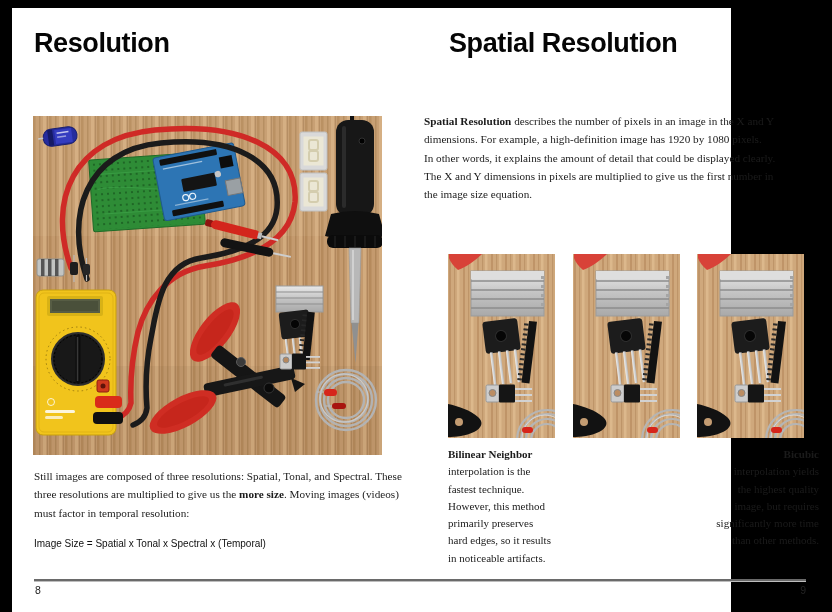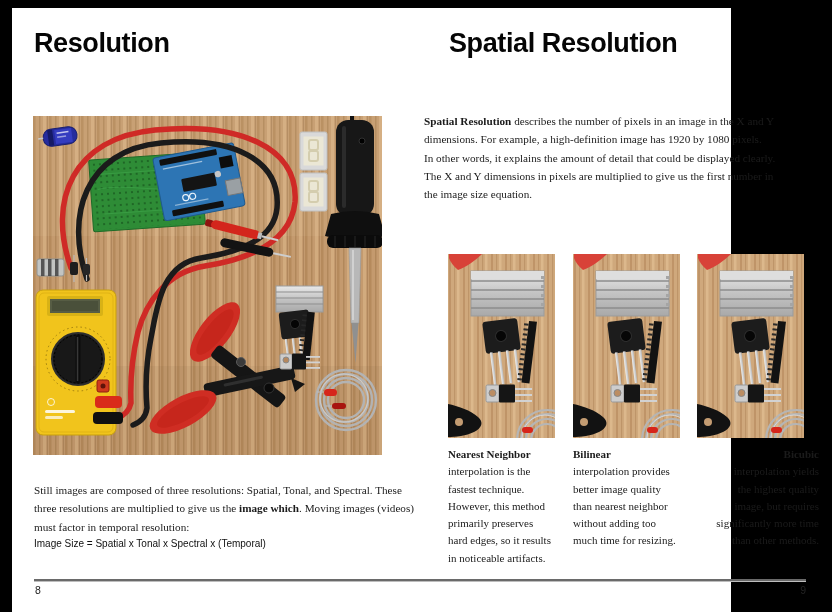--- a/index.html
+++ b/index.html
@@ -9,21 +9,21 @@
 
   .page-title{position:absolute;top:20px;margin:0;font-family:"Liberation Sans",sans-serif;
               font-weight:bold;font-size:27px;line-height:30px;letter-spacing:-0.4px;color:#050505;}
   #left-title{left:22px;}
   #right-title{left:437px;}
 
   .bodytext{position:absolute;white-space:pre-line;color:#1b1b1b;
             font-size:11.2px;line-height:18.3px;font-family:"Liberation Serif",serif;}
   .bodytext b{font-weight:bold;}
 
-  #intro{left:22px;top:462px;width:390px;}
+  #intro{left:22px;top:448px;width:390px;}
   #para1{left:412px;top:93px;width:380px;}
   #para2{left:437px;top:188px;width:380px;}
 
   #formula{position:absolute;left:22px;top:530px;font-family:"Liberation Sans",sans-serif;
            font-size:10px;color:#111;letter-spacing:0;}
 
   .photo-frame{position:absolute;left:21px;top:108px;width:349px;height:339px;}
   .thumb{position:absolute;top:246px;width:107px;height:184px;}
   #thumb1{left:436px;} #thumb2{left:561px;} #thumb3{left:685px;}
 
@@ -311,21 +311,21 @@
       </g>
       <g>
         <line x1="284" y1="276" x2="292" y2="276" stroke="#bbb" stroke-width="1.2"></line>
         <rect x="291" y="273" width="13" height="7" rx="3.5" fill="#d6251b"></rect>
         <line x1="293" y1="290" x2="300" y2="290" stroke="#bbb" stroke-width="1.2"></line>
         <rect x="299" y="287" width="14" height="6" rx="3" fill="#a8150f"></rect>
       </g>
     </svg>
 
     <p class="bodytext" id="intro"><span>Still images are composed of three resolutions: Spatial, Tonal, and Spectral. These
-three resolutions are multiplied to give us the </span><b>image which</b><span>. Moving images (videos)
+three resolutions are multiplied to give us the </span><b>more size</b><span>. Moving images (videos)
 must factor in temporal resolution:</span></p>
 
     <div id="formula">Image Size = Spatial x Tonal x Spectral x (Temporal)</div>
 
     <h1 class="page-title" id="right-title">Spatial Resolution</h1>
 
     <p class="bodytext" id="para1"><b>Spatial Resolution</b><span> describes the number of pixels in an image in the X and Y
 dimensions. For example, a high-definition image has 1920 by 1080 pixels.
 In other words, it explains the amount of detail that could be displayed clearly.
 The X and Y dimensions in pixels are multiplied to give us the first number in
@@ -335,33 +335,27 @@
     <svg class="thumb" id="thumb1" viewBox="0 0 107 184">
         <use href="#crop-sym"></use>
       </svg>
     <svg class="thumb" id="thumb2" viewBox="0 0 107 184">
         <use href="#crop-sym"></use>
       </svg>
     <svg class="thumb" id="thumb3" viewBox="0 0 107 184">
         <use href="#crop-sym"></use>
       </svg>
 
-    <div class="caption" id="cap1"><b>Nearest Neighbor</b><span>
+    <div class="caption" id="cap1"><b>Bilinear Neighbor</b><span>
 interpolation is the
 fastest technique.
 However, this method
 primarily preserves
 hard edges, so it results
 in noticeable artifacts.</span></div>
-    <div class="caption" id="cap2"><b>Bilinear</b><span>
-interpolation provides
-better image quality
-than nearest neighbor
-without adding too
-much time for resizing.</span></div>
     <div class="caption" id="cap3"><b>Bicubic</b><span>
 interpolation yields
 the highest quality
 image, but requires
 significantly more time
 than other methods.</span></div>
 
     <div id="footer-rule"></div>
     <div class="pagenum" id="pg-left">8</div>
     <div class="pagenum" id="pg-right">9</div>

